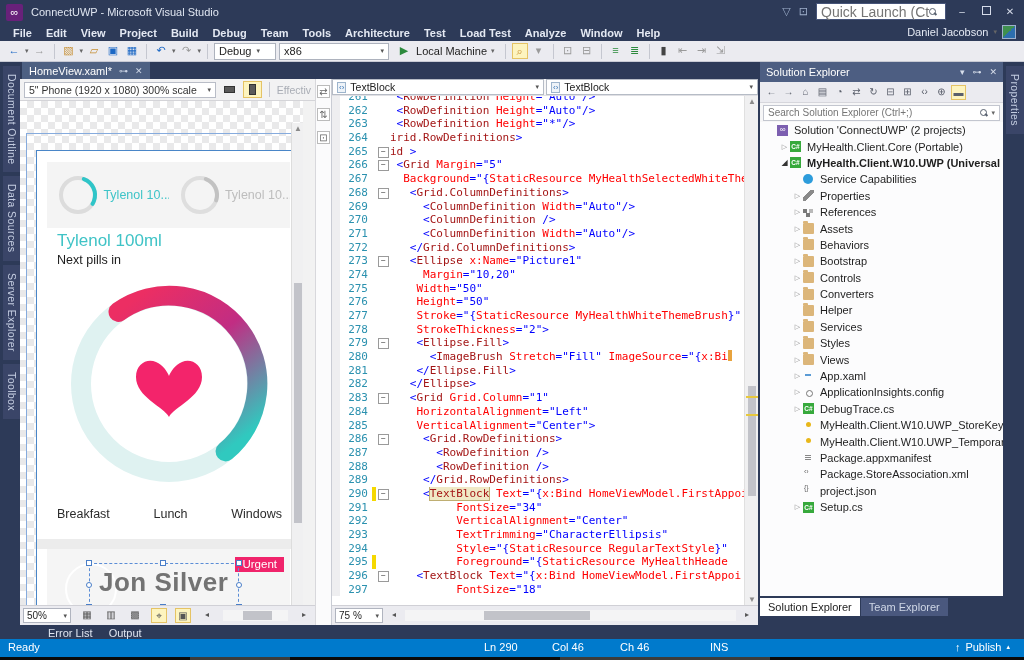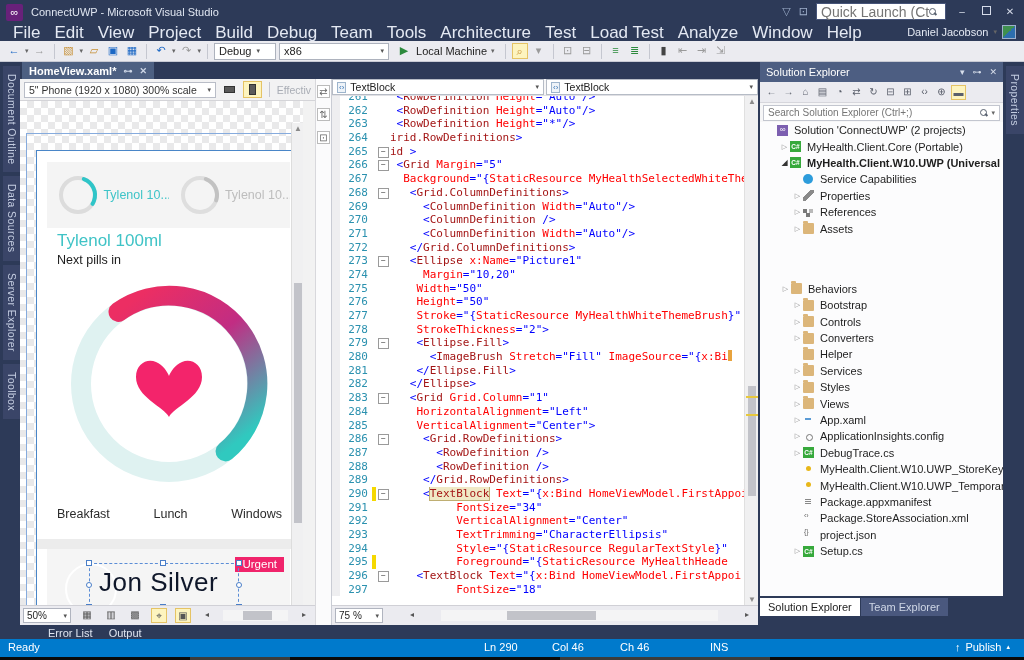--- a/index.html
+++ b/index.html
@@ -16,42 +16,42 @@
   .tb-mini { color:#9fb0cc; font-size:11px; }
   .quick-launch { width:130px; height:17px; background:#fff; border:1px solid #47557a; display:flex; align-items:center; padding:0 4px; }
   .quick-launch input { border:none; outline:none; width:108px; font-size:14px; color:#666; font-family:"Liberation Sans",sans-serif; background:transparent; }
   .mag { width:8px; height:8px; position:relative; display:inline-block; }
   .mag::before { content:''; position:absolute; left:0; top:0; width:5px; height:5px; border:1.4px solid #57606e; border-radius:50%; }
   .mag::after { content:''; position:absolute; left:5px; top:5px; width:3px; height:1.5px; background:#57606e; transform:rotate(45deg); }
   .winbtn { color:#d6dcea; width:16px; text-align:center; font-size:10px; }
   .maxbox { width:9px; height:9px; border:1px solid #d6dcea; display:inline-block; }
 
   .menubar { left:0; top:24px; width:1024px; height:17px; background:#2d3a58; display:flex; align-items:center; padding-left:6px; }
-  .menu-item { color:#e4e9f3; padding:2px 7px; font-size:17px; cursor:default; }
+  .menu-item { color:#e4e9f3; padding:2px 7px; font-size:11px; cursor:default;font-weight:bold; }
   .menu-right { position:absolute; right:8px; top:25px; display:flex; align-items:center; gap:5px; color:#e4e9f3; }
   .avatar { width:14px; height:14px; background:linear-gradient(135deg,#3f8f4f 50%,#2d6fae 50%); border:1px solid #9fb0cc; }
 
   .toolbar { left:0; top:41px; width:1024px; height:21px; background:#ebebf0; border-bottom:1px solid #c8cad4; display:flex; align-items:center; gap:3px; padding-left:6px; }
   .tbi { width:16px; height:16px; text-align:center; line-height:15px; font-size:11px; color:#444; }
   .tbi.blue { color:#1c68c5; }
   .tbi.gray { color:#9a9a9a; }
   .tbi.gold { color:#c79035; }
   .tbi.green { color:#2c8a3d; }
   .tb-sep { width:1px; height:15px; background:#c5c7d0; margin:0 3px; }
   .combo { background:#fff; border:1px solid #adb2bd; height:17px; display:flex; align-items:center; padding:0 4px; gap:5px; font-size:11px; color:#222; }
   .combo .car { font-size:7px; color:#555; }
   .caret-dn { font-size:7px; color:#666; }
 
   
   .left-strip { left:0; top:62px; width:20px; height:578px; background:#2d3a58; }
   .side-tab { writing-mode:vertical-rl; color:#c3cce0; font-size:10.5px; background:#3a4568; padding:8px 3px; margin:4px 2px 4px 3px; letter-spacing:.4px; }
   .right-strip { left:1003px; top:62px; width:21px; height:578px; background:#2d3a58; }
 
   
-  .doc-tabstrip { left:20px; top:62px; width:740px; height:17px; background:#2d3a58; display:flex; align-items:flex-end;font-weight:bold; }
+  .doc-tabstrip { left:20px; top:62px; width:740px; height:17px; background:#2d3a58; display:flex; align-items:flex-end; }
   .doc-tab { background:#4d6082; color:#fff; height:17px; display:flex; align-items:center; padding:0 7px; gap:7px; font-size:11px; margin-left:2px; }
   .doc-tab .ico { font-size:9px; color:#cdd6e6; }
 
   
   .designer { left:20px; top:79px; width:295px; height:546px; background:#f2f2f2; }
   .dsn-toolbar { position:absolute; left:0; top:0; width:295px; height:22px; background:#f2f2f3; border-bottom:1px solid #d4d4d8; display:flex; align-items:center; gap:4px; padding:0 4px; overflow:hidden; }
   .dsn-combo { background:#fff; border:1px solid #b9bdc7; height:16px; flex:0 0 192px; display:flex; align-items:center; justify-content:space-between; padding:0 4px; font-size:10.5px; color:#333; }
   .orient-btn { width:20px; height:17px; border:1px solid transparent; display:flex; align-items:center; justify-content:center; }
   .orient-btn.on { background:#fdf4bf; border-color:#e5c365; }
   .glyph-land { width:11px; height:7px; background:#5a5a5a; border:1px solid #333; }
@@ -66,21 +66,21 @@
   .ph-topcard { position:absolute; left:10px; top:11px; width:243px; height:66px; background:#f4f4f4; display:flex; align-items:center; }
   .ph-widget { display:flex; align-items:center; width:50%; padding-left:8px; gap:4px; overflow:hidden; }
   .ph-wlabel { font-size:12.5px; white-space:nowrap; overflow:hidden; }
   .ph-title { position:absolute; left:20px; top:80px; font-size:17px; color:#3fc3c6; }
   .ph-sub { position:absolute; left:20px; top:102px; font-size:12.5px; color:#1c1c1c; }
   .ph-ringwrap { position:absolute; left:27px; top:128px; width:210px; height:210px; }
   .ph-meals { position:absolute; left:20px; top:356px; width:225px; display:flex; justify-content:space-between; font-size:12.5px; color:#2b2b2b; }
   .ph-gap { position:absolute; left:0; top:388px; width:263px; height:10px; background:#ececec; }
   .ph-botcard { position:absolute; left:10px; top:398px; width:243px; height:72px; background:#f5f5f5; }
   .ph-ghostcircle { position:absolute; left:18px; top:14px; width:52px; height:52px; border:2px solid #ffffff; border-radius:50%; }
-  .ph-patient { position:absolute; left:52px; top:18px; font-size:26px; font-weight:400; color:#0f172a; letter-spacing:.5px; }
+  .ph-patient { position:absolute; left:52px; top:18px; font-size:26px; font-weight:700; color:#737373; letter-spacing:.5px; }
   .badge { position:absolute; right:6px; top:8px; background:#f0246b; color:#fff; font-size:11.5px; padding:1px 7px 2px; }
   .sel-rect { position:absolute; left:42px; top:14px; width:150px; height:44px; border:1px dashed #5b8dd6; }
   .handle { position:absolute; width:6px; height:6px; background:#fff; border:1px solid #4a7ec8; }
   .dsn-vscroll { position:absolute; right:0px; top:22px; width:12px; height:504px; background:#f0f0f1; border-left:1px solid #ddd; }
   .dsn-vthumb { position:absolute; left:2px; top:160px; width:8px; height:240px; background:#c2c3c9; }
   .sb-arrow { position:absolute; width:12px; text-align:center; color:#8a8a8a; font-size:8px; }
   .dsn-bottom { position:absolute; left:0; top:526px; width:295px; height:20px; background:#ebebf0; border-top:1px solid #d0d0d6; display:flex; align-items:center; gap:8px; padding:0 3px; }
   .zoom-combo { background:#fff; border:1px solid #b0b4bf; height:15px; width:48px; display:flex; justify-content:space-between; align-items:center; padding:0 3px; font-size:10px; }
   .mini-btn { width:16px; height:15px; text-align:center; line-height:14px; font-size:10px; color:#555; }
   .mini-btn.on { background:#fdf4bf; border:1px solid #e5c365; }
@@ -106,21 +106,21 @@
   .cbar.on { background:#f5d800; }
   .fold { width:14px; flex:0 0 14px; position:relative; }
   .fold.on::before { content:'−'; position:absolute; left:2px; top:2px; width:9px; height:9px; border:1px solid #9a9a9a; background:#fff; font-size:8px; line-height:7px; text-align:center; color:#555; }
   .ccode { flex:1; overflow:hidden; }
   .c-d { color:#0000ff; } .c-t { color:#a31515; } .c-a { color:#ff0000; } .c-v { color:#0000ff; }
   .c-h { color:#a31515; background:#f0e9c6; outline:1px solid #bfae72; }
   .caret-mark { display:inline-block; width:4px; height:11px; background:#e8a33d; vertical-align:-1px; }
   .ed-vscroll { position:absolute; left:412px; top:17px; width:14px; height:509px; background:#f0f0f1; border-left:1px solid #e0e0e0; }
   .ed-vthumb { position:absolute; left:3px; top:290px; width:8px; height:110px; background:#c2c3c9; }
   .ed-tick { position:absolute; left:1px; width:12px; height:2px; background:#e8c93d; }
-  .ed-bottom { position:absolute; left:0; top:526px; width:426px; height:20px; background:#ebebf0; border-top:1px solid #d0d0d6; display:flex; align-items:center; gap:21px; padding:0 3px; }
+  .ed-bottom { position:absolute; left:0; top:526px; width:426px; height:20px; background:#ebebf0; border-top:1px solid #d0d0d6; display:flex; align-items:center; gap:3px; padding:0 3px; }
 
   
   .bottom-strip { left:0; top:625px; width:760px; height:15px; background:#2d3a58; color:#dfe5f0; display:flex; gap:16px; padding-left:48px; align-items:center; font-size:11px; }
   .panel-tab-label { position:relative; }
   .panel-tab-label::after { content:''; position:absolute; left:-4px; right:-4px; top:14px; height:5px; background:#46507a; }
 
   
   .right-panel { left:760px; top:62px; width:243px; height:578px; background:#2d3a58; }
   .se-header { position:absolute; left:0; top:0; width:243px; height:20px; background:#4d5e82; color:#fff; display:flex; align-items:center; padding:0 6px; font-size:11px; }
   .se-header .hbtn { margin-left:auto; color:#d7deea; font-size:9px; display:flex; gap:8px; }
@@ -752,21 +752,21 @@
           </span>
           <span>References</span>
         </div>
         <div class="trow" style="padding-left: 32px;">
           <span class="tarrow">▷</span>
           <span class="ticon ti-folder">
             <span class="sq"></span>
           </span>
           <span>Assets</span>
         </div>
-        <div class="trow" style="padding-left: 20px; margin-top: 44px;">
+        <div class="trow" style="padding-left: 32px;">
           <span class="tarrow">▷</span>
           <span class="ticon ti-folder">
             <span class="sq"></span>
           </span>
           <span>Behaviors</span>
         </div>
         <div class="trow" style="padding-left: 32px;">
           <span class="tarrow">▷</span>
           <span class="ticon ti-folder">
             <span class="sq"></span>

